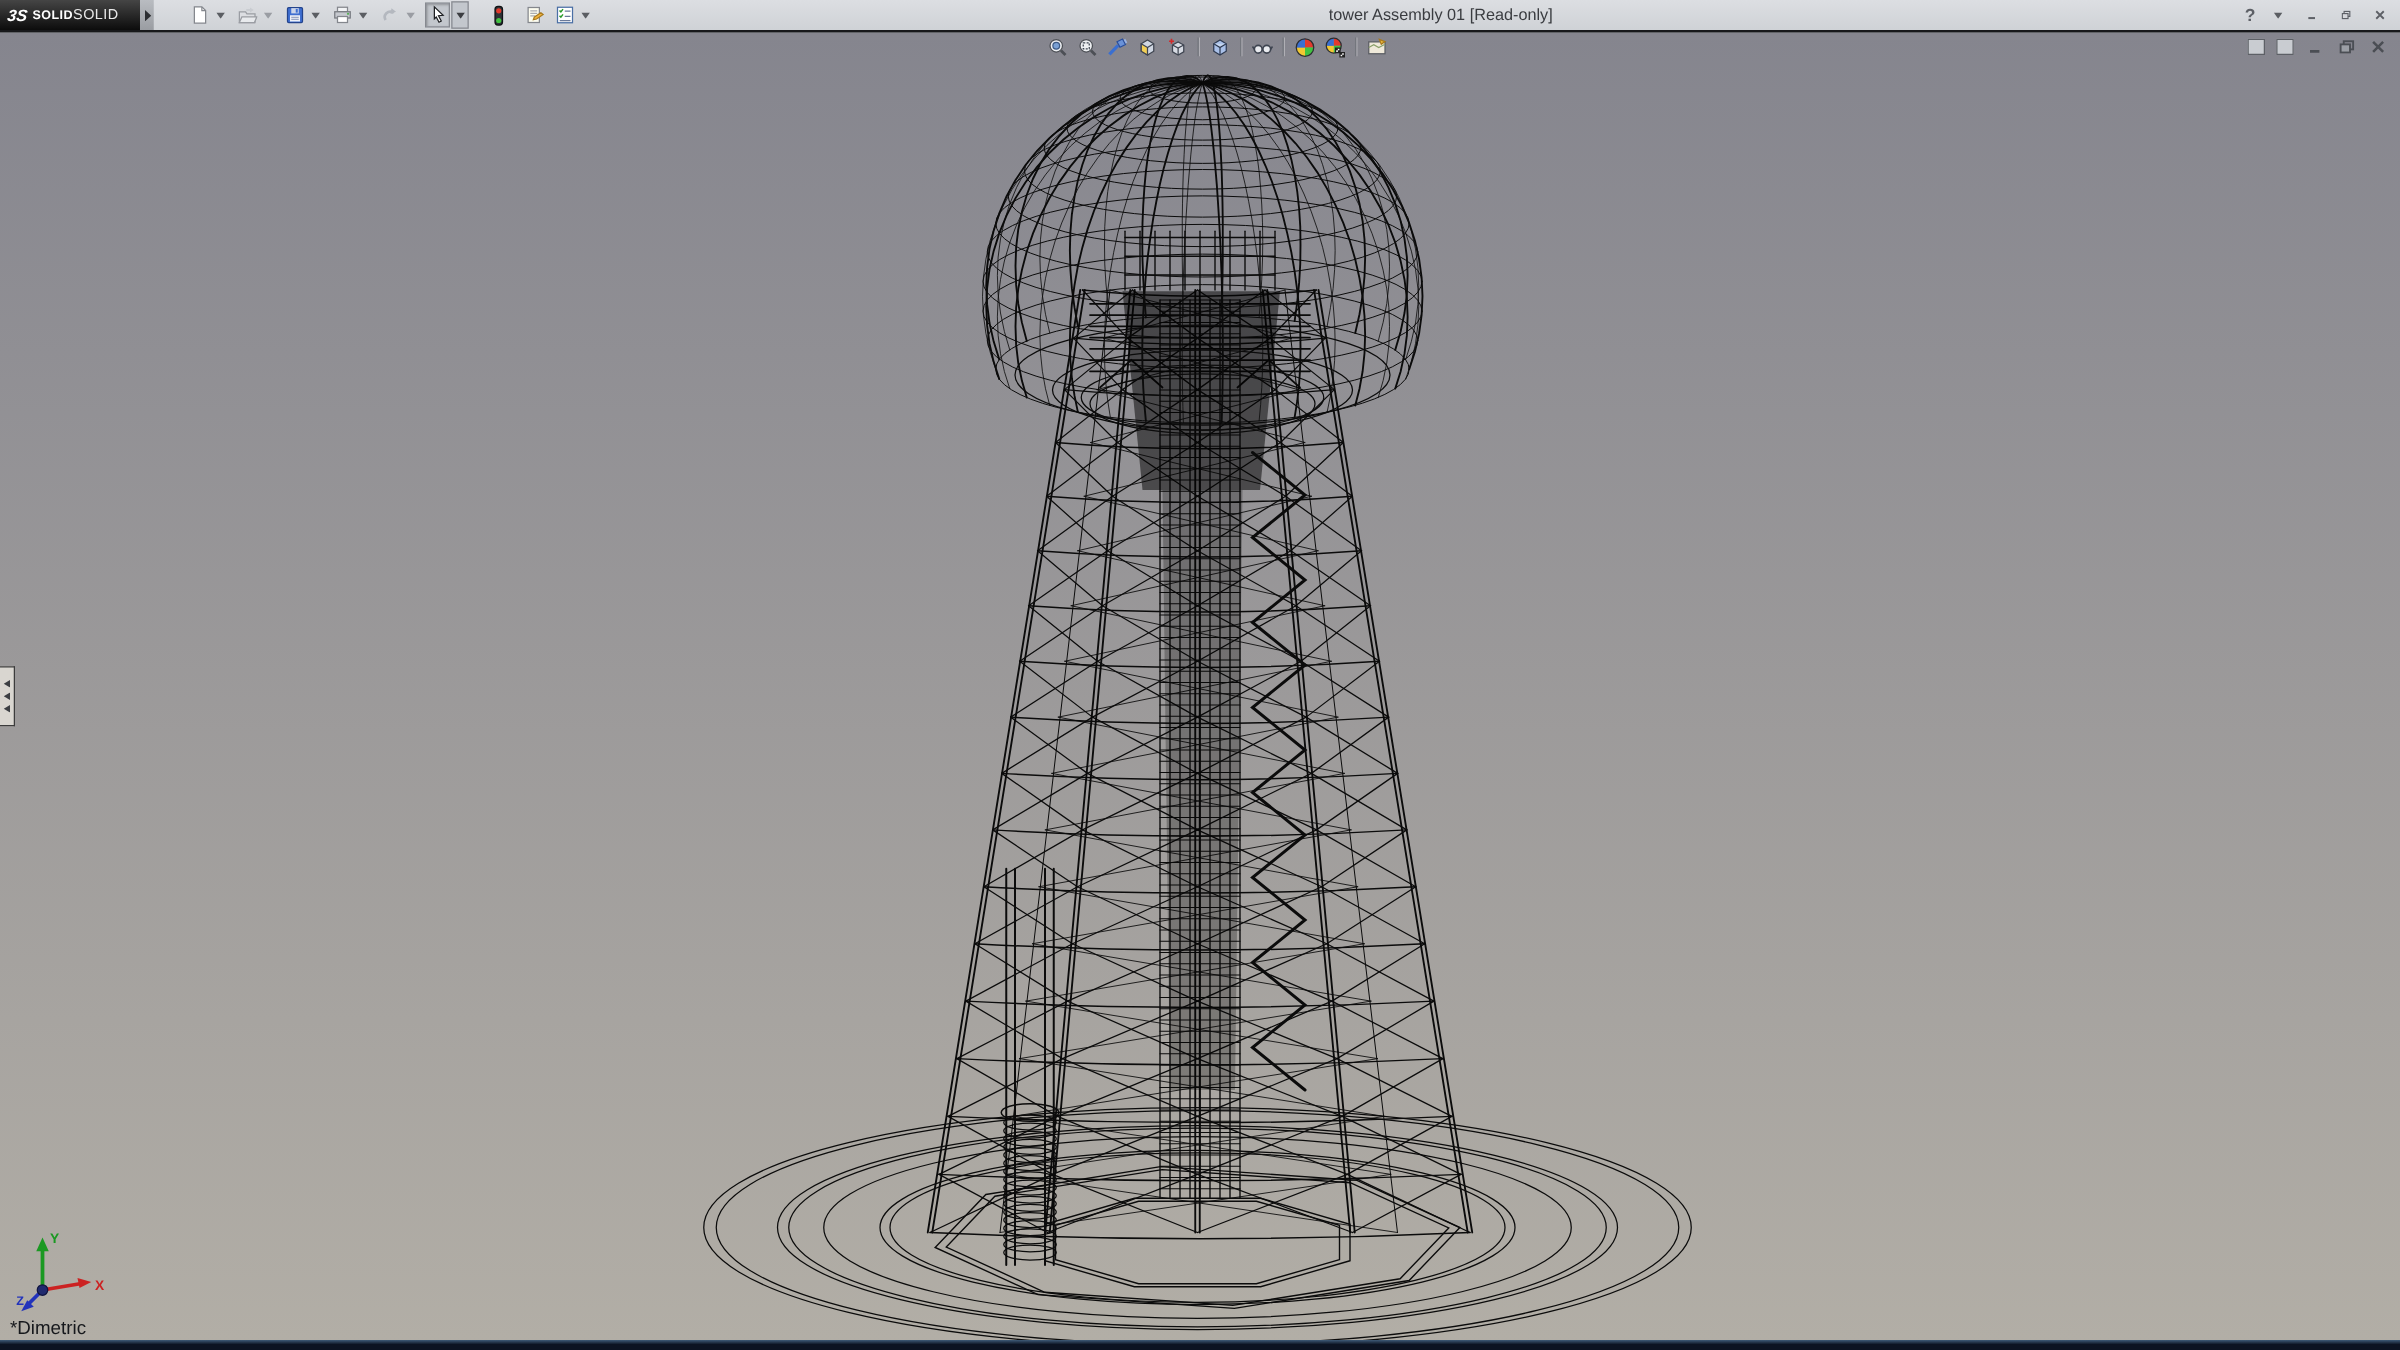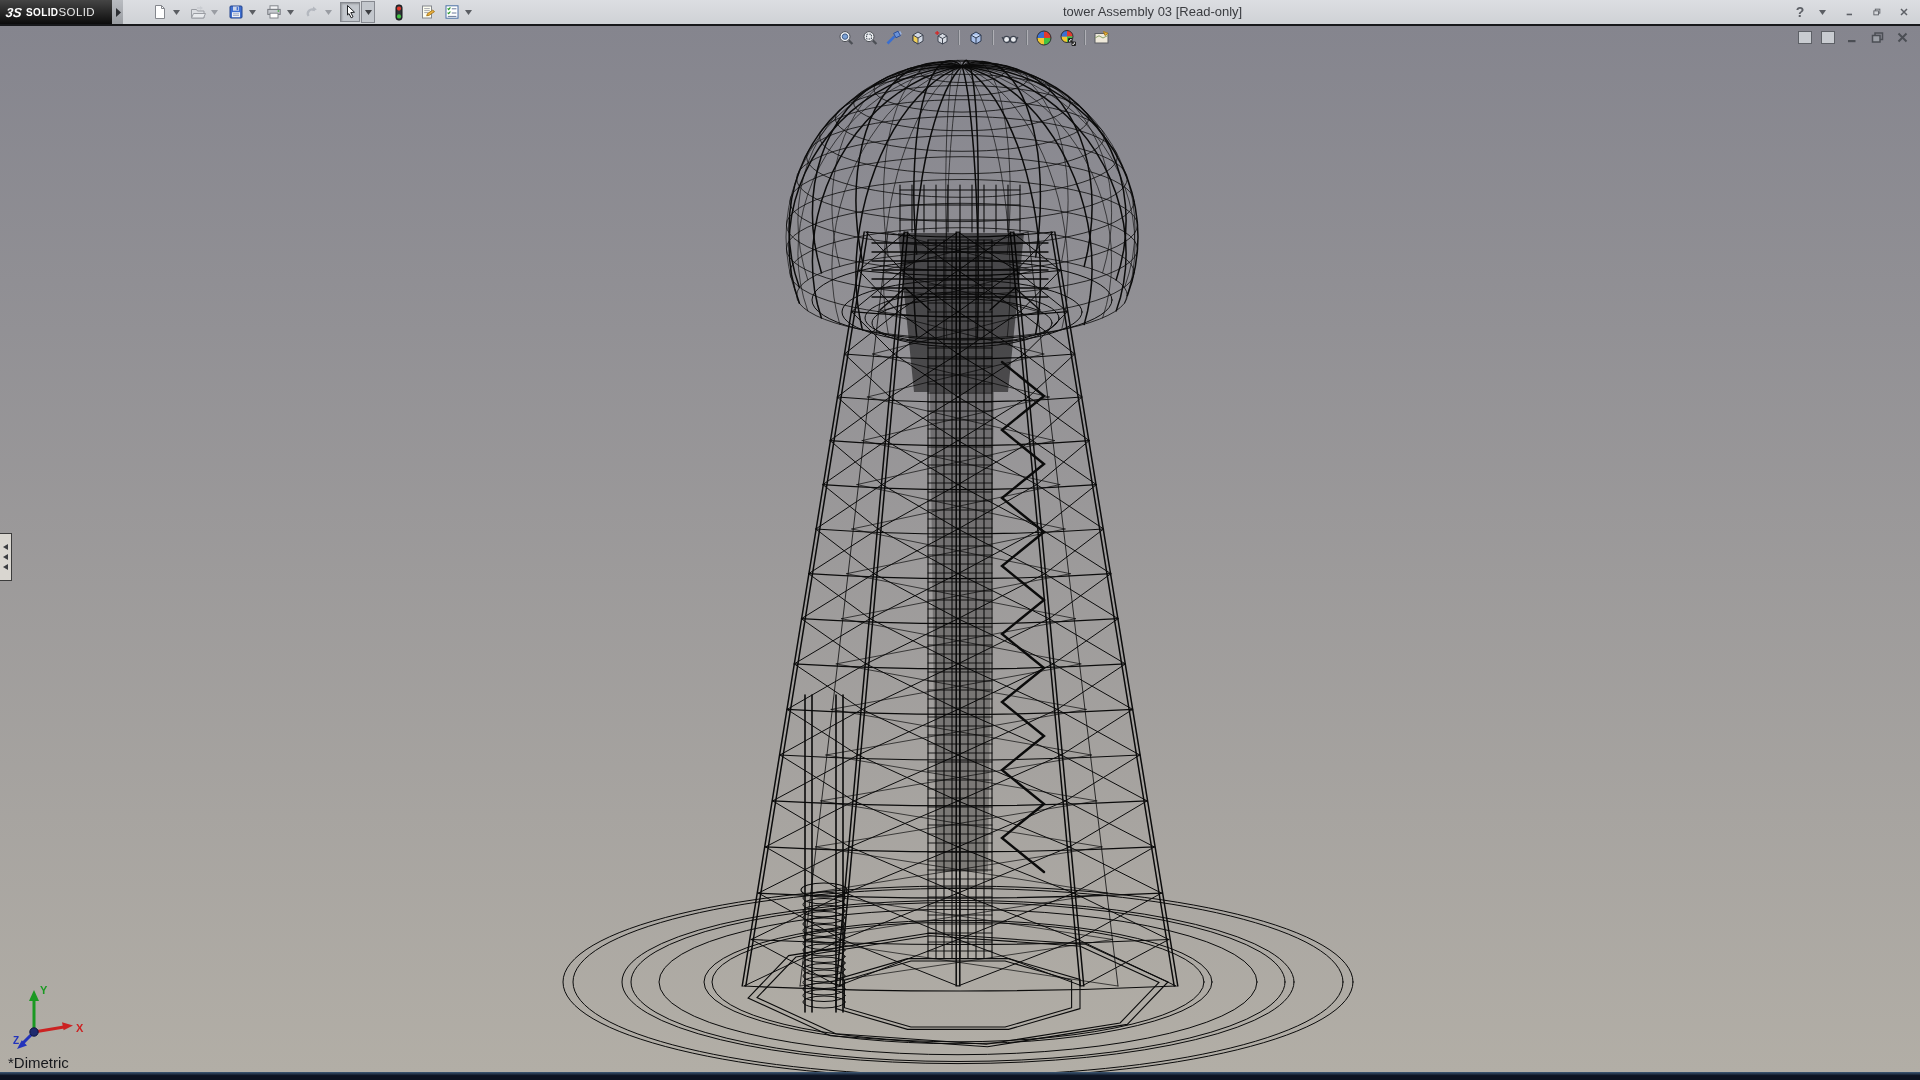--- a/index.html
+++ b/index.html
@@ -180,21 +180,21 @@
             <path d="M7.8 4.8h4.6M7.8 9h4.6M3.8 12.4h8.6" stroke="#6a7a9a"></path>
           </svg>
       </button>
       <span class="dd">
           <svg width="7" height="5" viewBox="0 0 7 5">
             <path d="M0 0h7L3.5 5z" fill="#5b5e63"></path>
           </svg>
         </span>
     </div>
 
-    <div class="doc-title">tower Assembly 03 [Read-only]</div>
+    <div class="doc-title">tower Assembly 01 [Read-only]</div>
 
     <div class="win-controls">
       <button class="wc">
           <span class="help-q">?</span>
         </button>
       <span class="dd">
           <svg width="7" height="5" viewBox="0 0 7 5">
             <path d="M0 0h7L3.5 5z" fill="#5b5e63"></path>
           </svg>
         </span>

